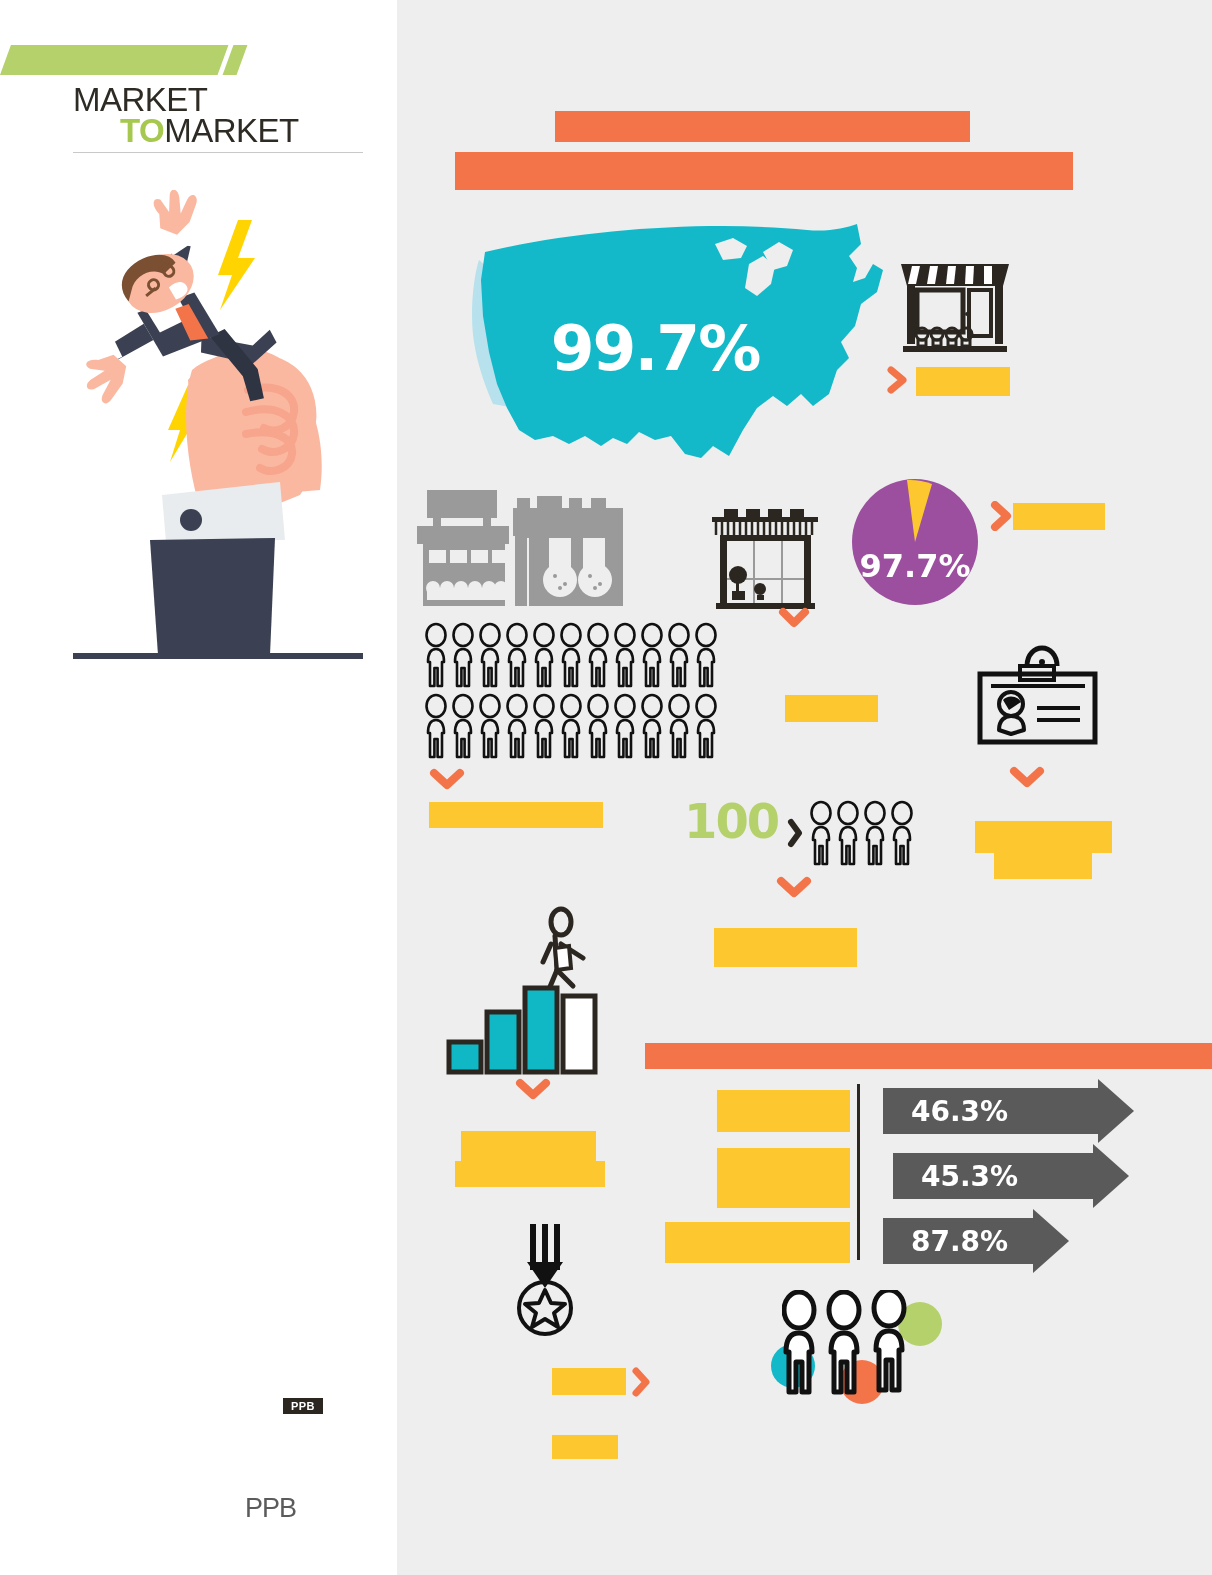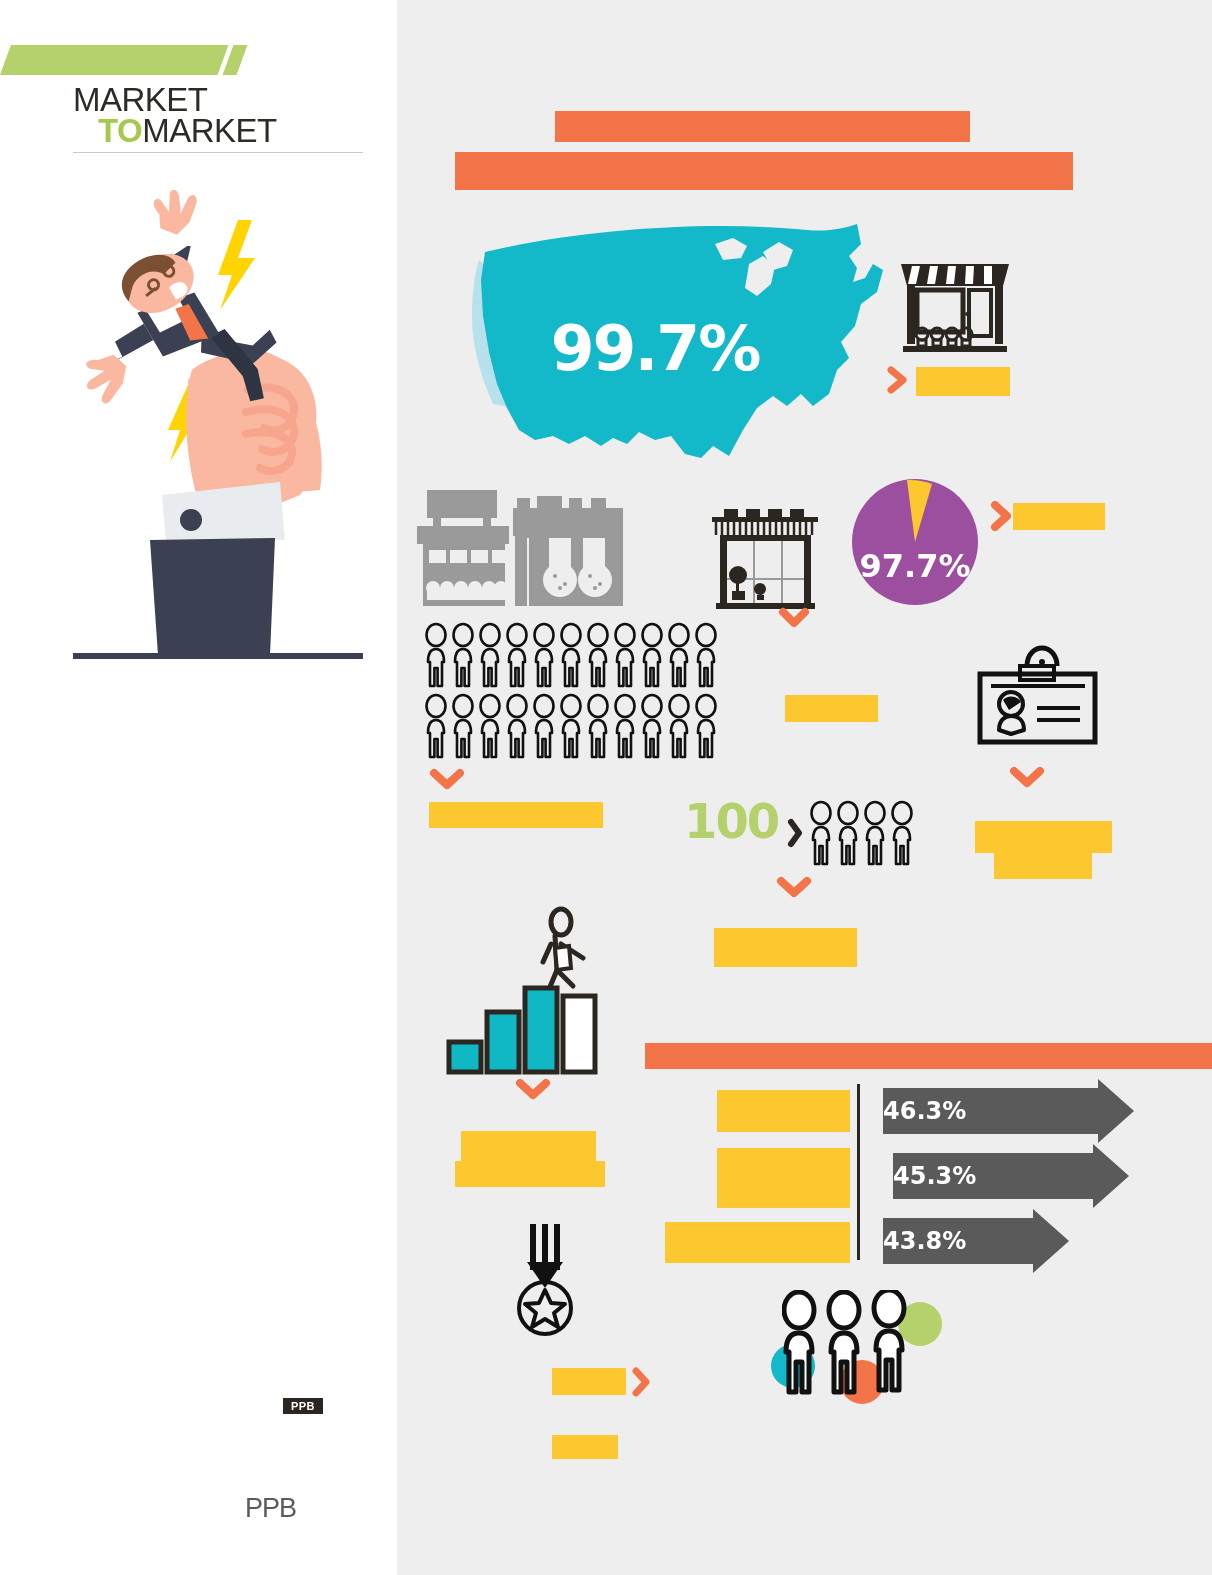--- a/index.html
+++ b/index.html
@@ -16,21 +16,21 @@
                         background:#b5d16b; transform:skewX(-20deg); transform-origin:bottom left; }
   #brand-stripe .sl1  { position:absolute; left:209px; top:0; width:14px; height:30px;
                         background:#b5d16b; transform:skewX(-20deg); }
   #brand-stripe .sl2  { position:absolute; left:228px; top:0; width:14px; height:30px;
                         background:#b5d16b; transform:skewX(-20deg); }
 
   #logo-wrap { position:absolute; left:73px; top:85px; width:300px; }
   .logo-line { font-size:33px; letter-spacing:-0.5px; color:#2e2a24; line-height:0.93;
                font-weight:400; white-space:nowrap; }
   .logo-line.l2 { margin-left:25px; }
-  .logo-to { color:#a6c84f; font-weight:bold; }
+  .logo-to { color:#a6c84f; font-weight:bold;margin-left:22px; }
   #logo-rule { position:absolute; left:73px; top:152px; width:290px; height:1px; background:#c9c9c9; }
 
   
   #illus { position:absolute; left:70px; top:190px; width:300px; height:480px; }
   #ground { position:absolute; left:73px; top:653px; width:290px; height:6px; background:#3b4152; }
 
   #ppb-box { position:absolute; left:283px; top:1398px; width:40px; height:16px;
              background:#2b2620; display:flex; align-items:center; justify-content:center; }
   #ppb-box span { color:#ffffff; font-size:11px; font-weight:bold; letter-spacing:0.5px; }
   #ppb-plain { position:absolute; left:245px; top:1493px; font-size:27px; color:#5b5b5b;
@@ -67,21 +67,21 @@
 
   
   #hundred { position:absolute; left:287px; top:797px; font-size:48px; font-weight:bold;
              color:#b5d16b; letter-spacing:-2px; font-family:"DejaVu Sans", sans-serif; line-height:1; }
   #hundred-chev { position:absolute; left:390px; top:818px; width:16px; height:30px; }
 
   
   .arrow-row { position:absolute; height:46px; }
   .arrow-body { position:absolute; left:0; top:0; height:46px; background:#5a5a5a;
                 display:flex; align-items:center; }
-  .arrow-body span { color:#ffffff; font-size:24px; font-weight:bold; padding-left:0;
+  .arrow-body span { color:#ffffff; font-size:28px; font-weight:bold; padding-left:28px;
                      font-family:"DejaVu Sans", sans-serif; }
   .arrow-head { position:absolute; top:-9px; width:0; height:0;
                 border-top:32px solid transparent; border-bottom:32px solid transparent;
                 border-left:36px solid #5a5a5a; }
   #divider { position:absolute; left:460px; top:1084px; width:3px; height:176px; background:#2b2620; }
 
   
   .circ { position:absolute; border-radius:50%; }
 </style>
 </head>
@@ -453,21 +453,21 @@
       <div class="arrow-head" style="left:215px;"></div>
     </div>
     <div class="arrow-row" style="left:486px;top:1153px;width:245px;margin-left:10px;">
       <div class="arrow-body" style="width:200px;">
         <span>45.3%</span>
       </div>
       <div class="arrow-head" style="left:200px;"></div>
     </div>
     <div class="arrow-row" style="left:486px;top:1218px;width:195px;">
       <div class="arrow-body" style="width:150px;">
-        <span>43.8%</span>
+        <span>87.8%</span>
       </div>
       <div class="arrow-head" style="left:150px;"></div>
     </div>
 
     <svg class="ico" style="left:119px;top:1220px;width:70px;height:120px;" viewBox="0 0 70 120">
       <g fill="#111">
         <rect x="14" y="4" width="6" height="46"></rect>
         <rect x="26" y="4" width="6" height="46"></rect>
         <rect x="38" y="4" width="6" height="46"></rect>
       </g>

